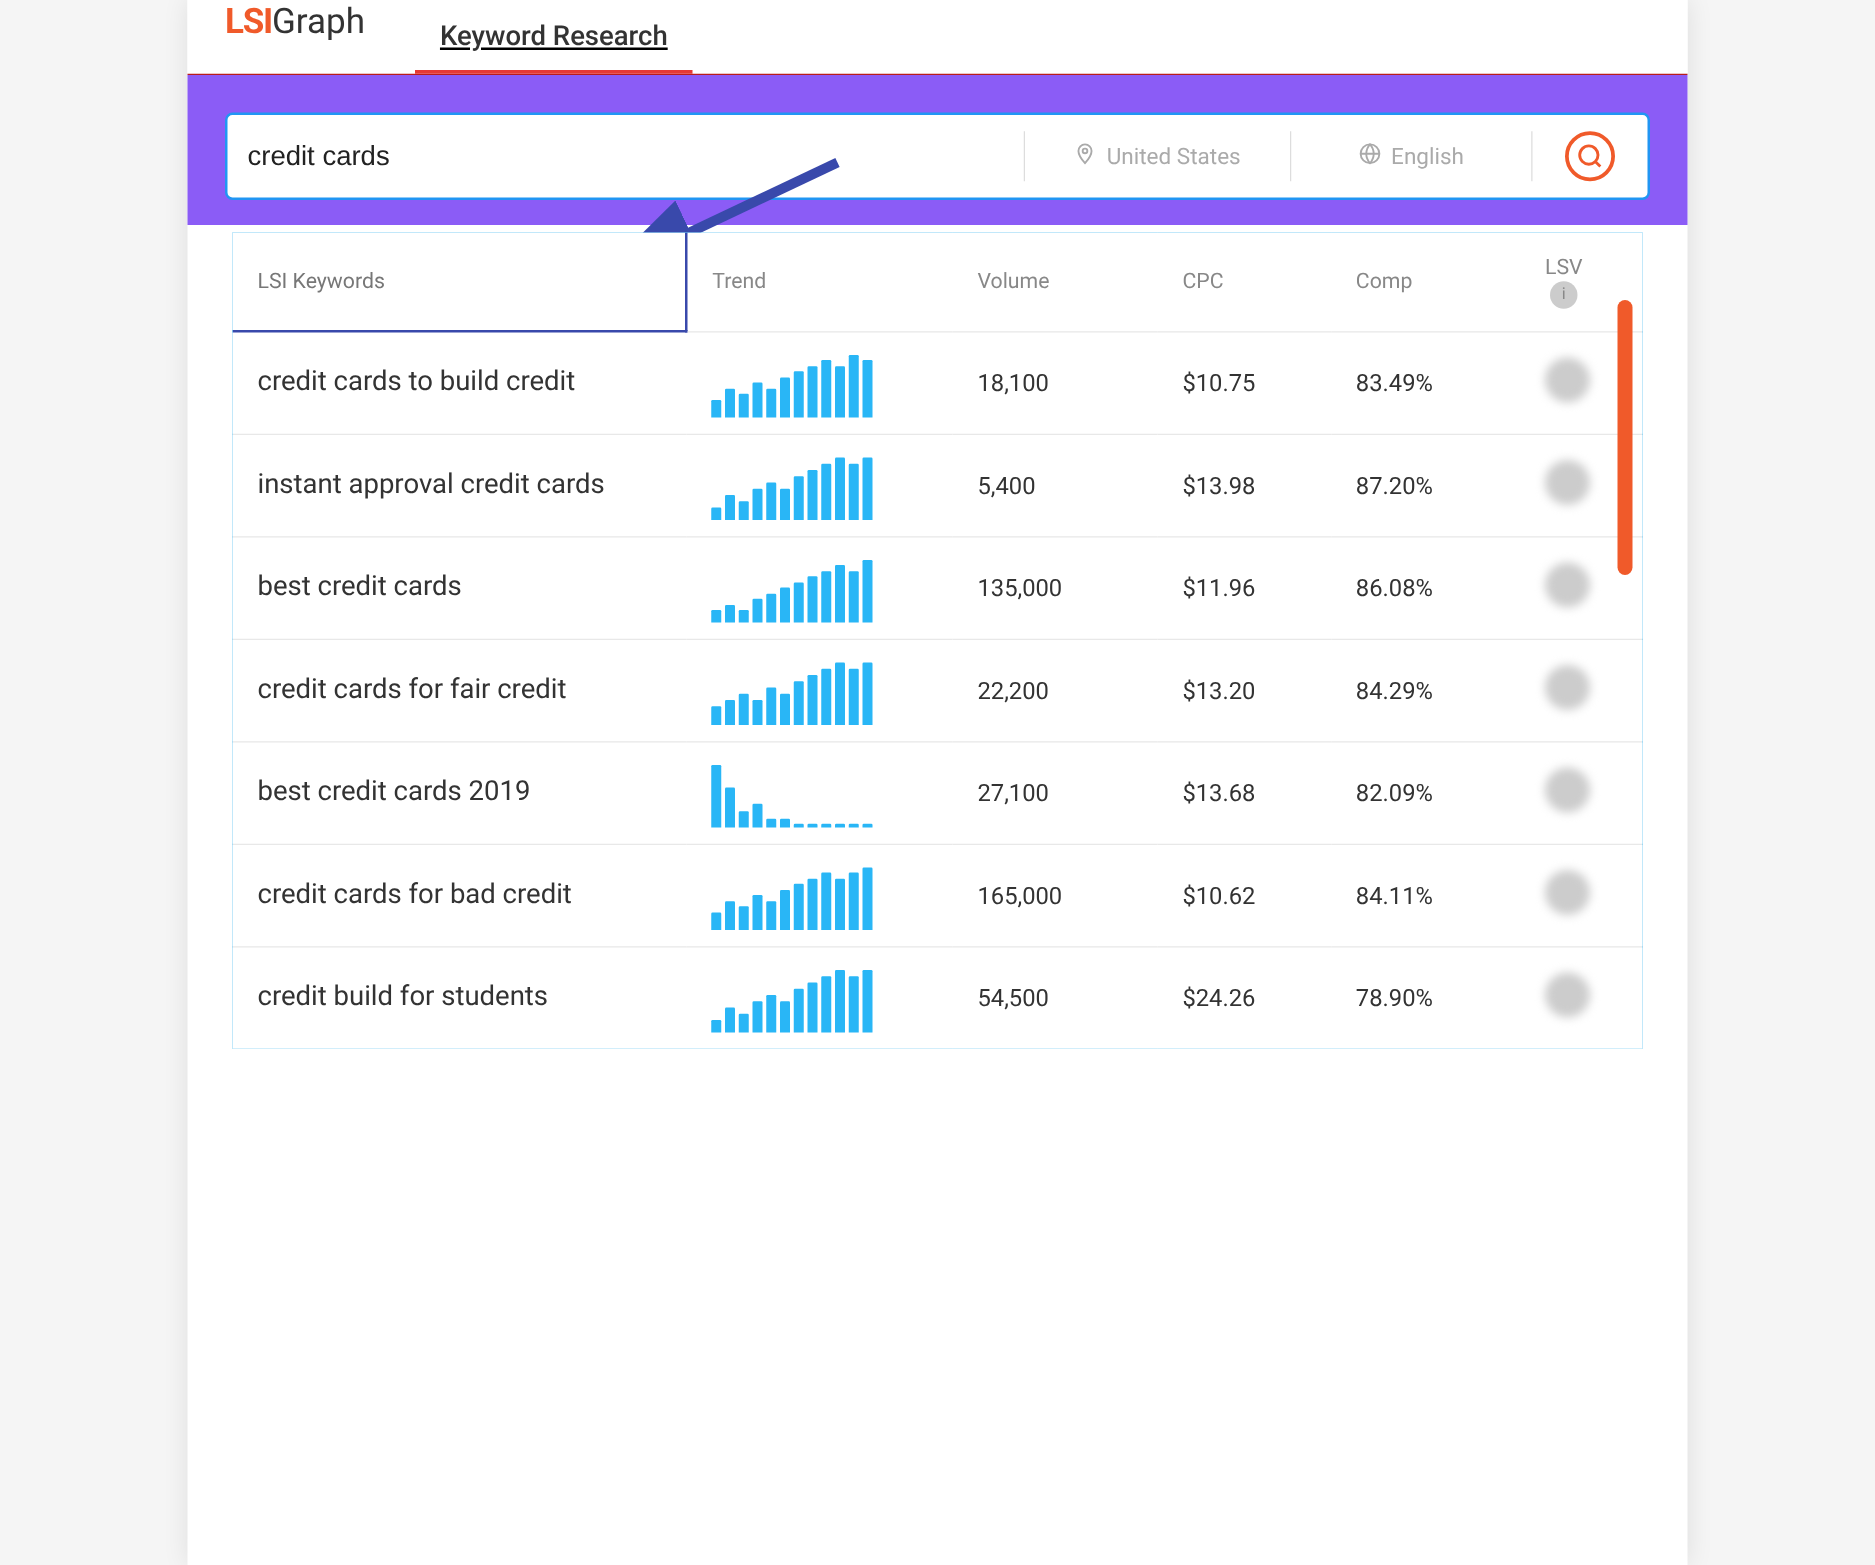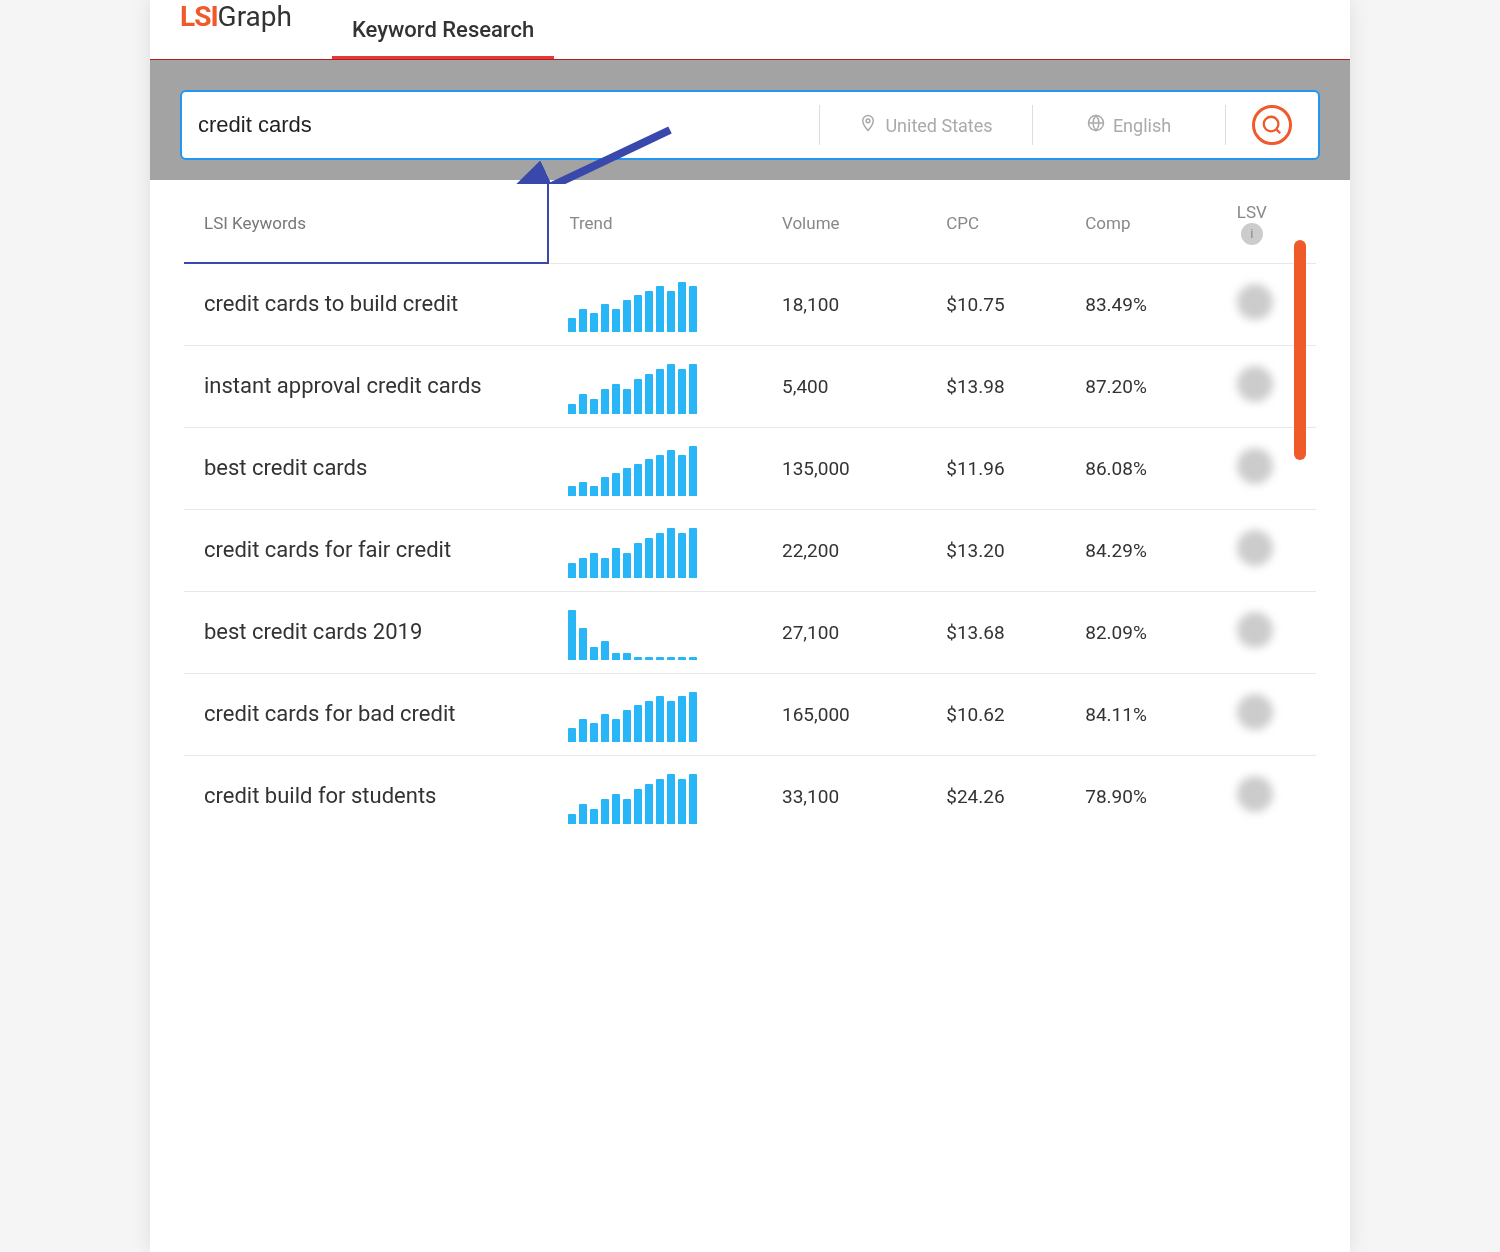--- a/index.html
+++ b/index.html
@@ -44,20 +44,21 @@
     .logo-graph {
       color: #333;
       font-size: 28px;
       font-weight: 400;
     }
 
     .nav-tabs {
       display: flex;
       align-items: center;
       height: 100%;
+      text-decoration: underline;
     }
 
     .nav-tab {
       padding: 0 20px;
       height: 100%;
       display: flex;
       align-items: center;
       font-size: 22px;
       cursor: pointer;
       position: relative;
@@ -80,21 +81,21 @@
     }
 
     .nav-tab.inactive {
       color: #aaa;
       font-weight: 400;
     }
 
     
     .search-section {
       padding: 30px 30px 20px 30px;
-      background: #a3a3a3;
+      background: #8b5cf6;
     }
 
     .search-bar {
       display: flex;
       align-items: center;
       border: 2px solid #2196f3;
       border-radius: 6px;
       background: #fff;
       height: 70px;
       padding: 0 16px;
@@ -168,21 +169,21 @@
 
     
     .table-section {
       padding: 0 30px 30px 30px;
       position: relative;
     }
 
     .keyword-table {
       width: 100%;
       border-collapse: collapse;
-      border: 4px solid #0ea5e9;
+      border: 6px solid #0ea5e9;
       border-radius: 4px;
       overflow: hidden;
     }
 
     .keyword-table thead tr {
       background: #fff;
     }
 
     .keyword-table th {
       padding: 18px 20px;
@@ -498,21 +499,21 @@
                   <div class="mini-bar" style="height: 30px;"></div>
                   <div class="mini-bar" style="height: 25px;"></div>
                   <div class="mini-bar" style="height: 35px;"></div>
                   <div class="mini-bar" style="height: 40px;"></div>
                   <div class="mini-bar" style="height: 45px;"></div>
                   <div class="mini-bar" style="height: 50px;"></div>
                   <div class="mini-bar" style="height: 45px;"></div>
                   <div class="mini-bar" style="height: 50px;"></div>
                 </div>
               </td>
-              <td>33,100</td>
+              <td>54,500</td>
               <td>$24.26</td>
               <td>78.90%</td>
               <td><span class="lsv-circle"></span></td>
             </tr>
           </tbody>
       </table>
 
       <div class="scroll-indicator"></div>
     </div>
   </div>

